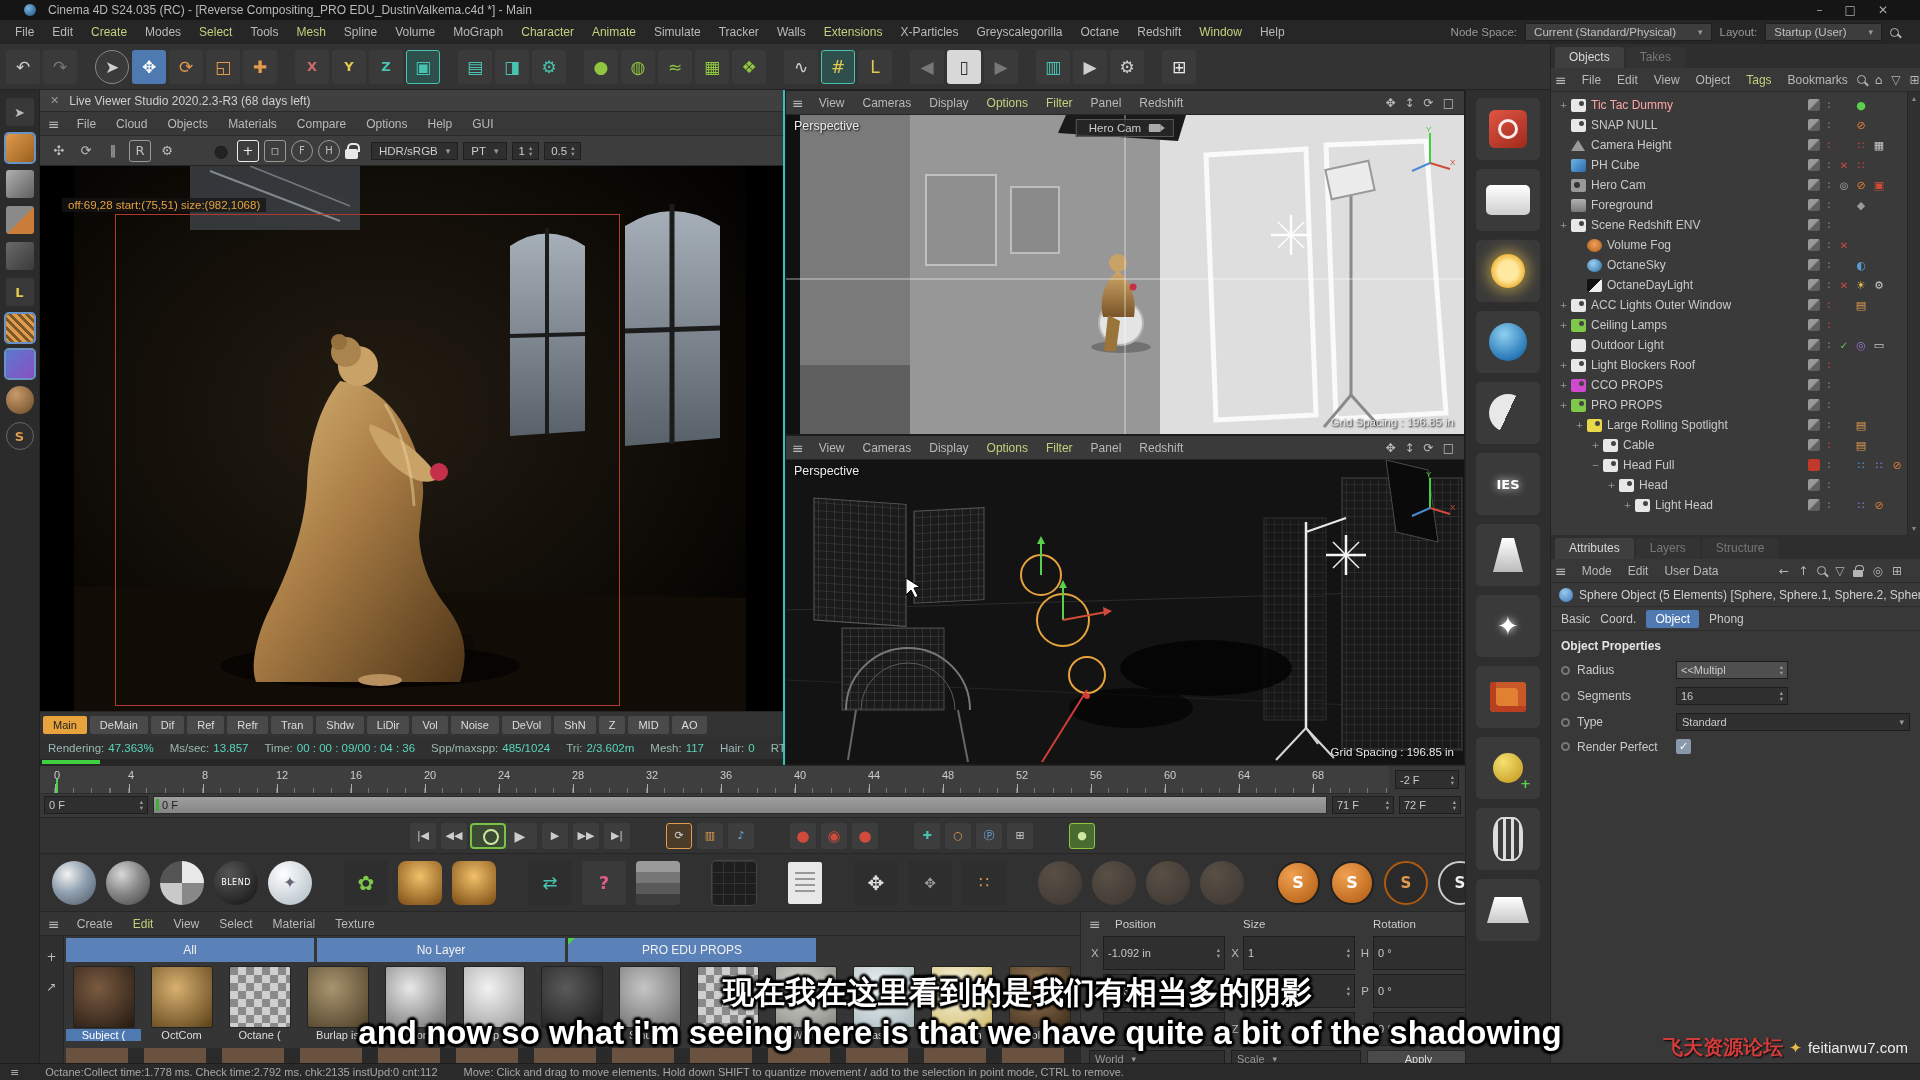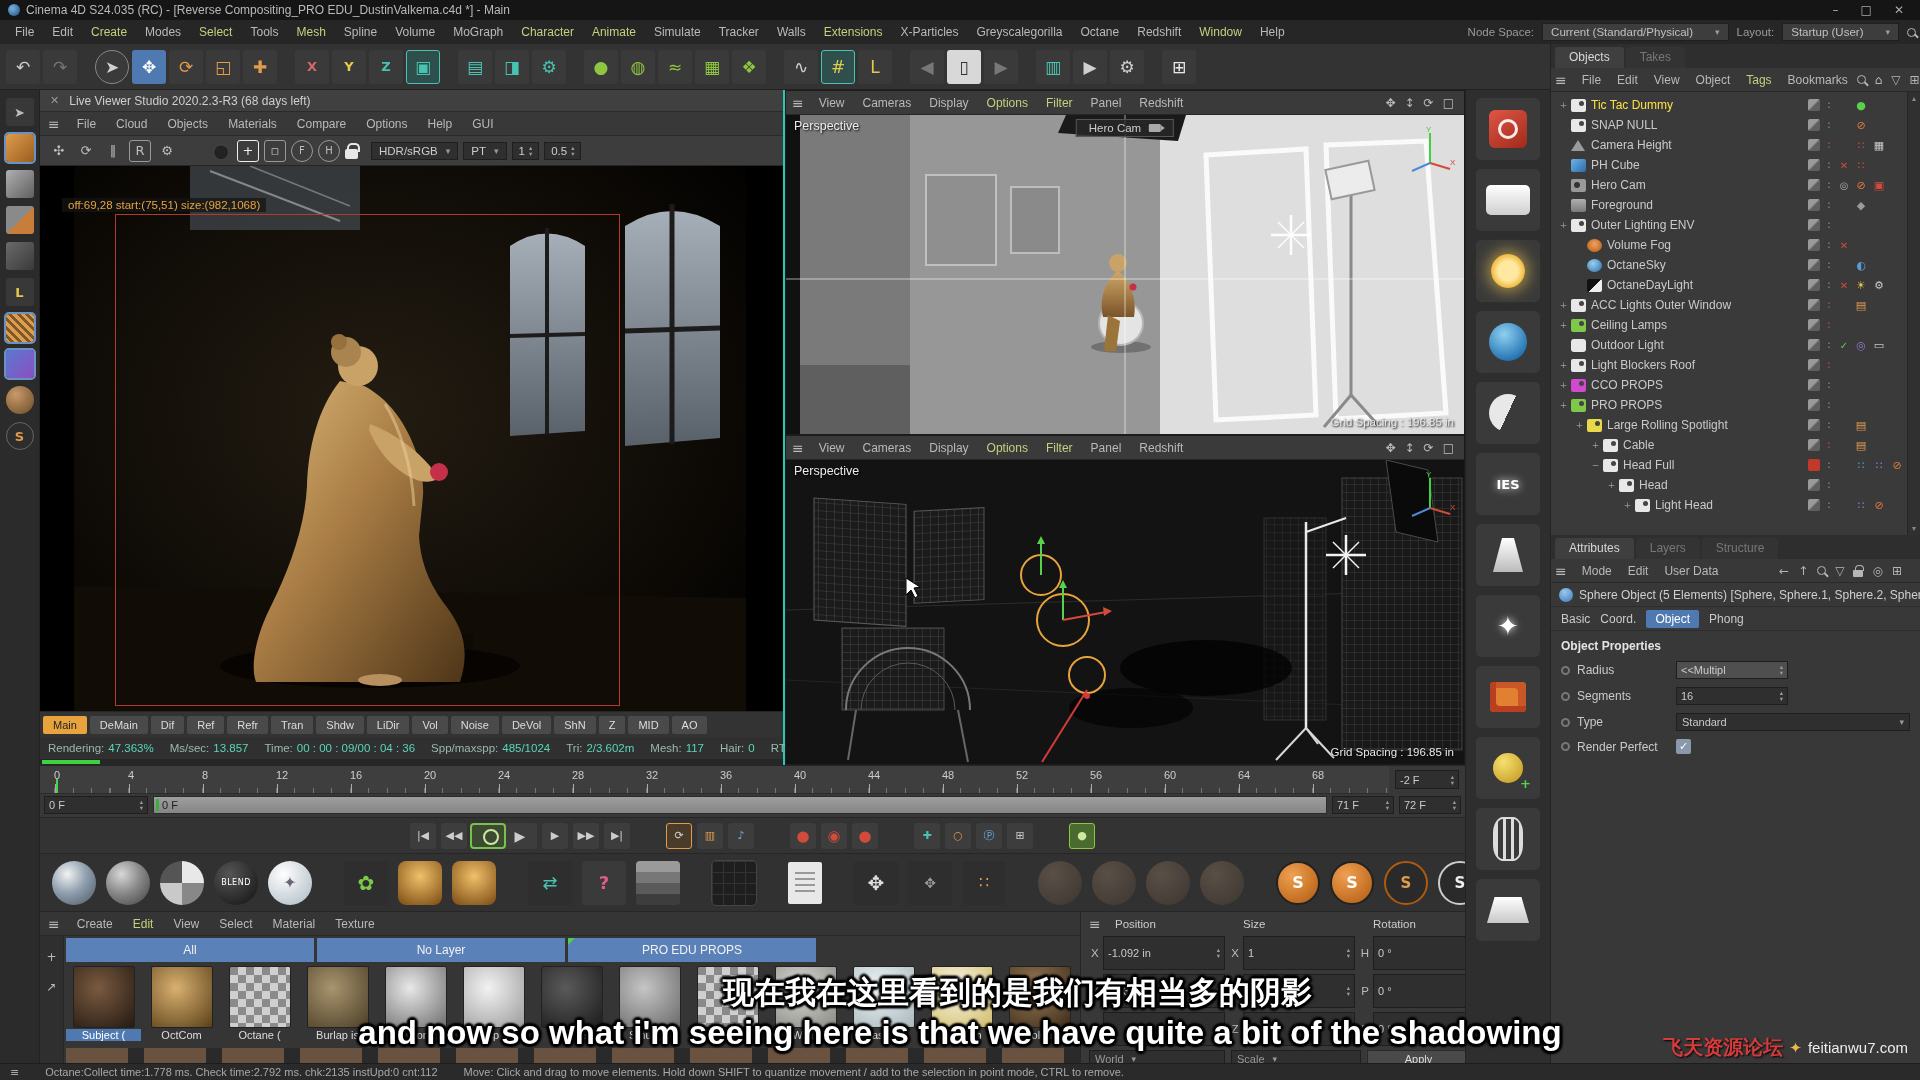--- a/index.html
+++ b/index.html
@@ -3,29 +3,29 @@
 <meta charset="utf-8">
 <style>
 *{box-sizing:border-box;margin:0;padding:0}
 html,body{background:#1a1a1a}
 #app{position:relative;width:1920px;height:1080px;background:#2e2e2e;overflow:hidden;
   font-family:"Liberation Sans","DejaVu Sans",sans-serif;color:#c8c8c8;font-size:12px}
 .abs{position:absolute}
 .g{font-family:"DejaVu Sans",sans-serif}
 
 
-.titlebar{left:0;top:0;width:1920px;height:20px;background:#151515;display:flex;align-items:center;padding:0 8px;color:#b8b8b8;font-size:12px;gap:6px}
+.titlebar{left:0;top:0;width:1920px;height:20px;background:#151515;display:flex;align-items:center;padding:0 24px;color:#b8b8b8;font-size:12px;gap:12px}
 .appdot{width:12px;height:12px;border-radius:50%;background:radial-gradient(circle at 35% 35%,#7ab3e0,#1c4e7a);flex-shrink:0}
 .wbtns{margin-left:auto;display:flex;gap:22px;color:#aaa;padding-right:8px}
 
 
 .menubar{left:0;top:20px;width:1920px;height:24px;background:#262626;display:flex;align-items:center;padding-left:6px}
 .mitem{padding:2px 9px;color:#b9b9b9;white-space:nowrap}
 .mhl{color:#c6cf7e}
-.mbright{margin-left:auto;display:flex;align-items:center;gap:8px;padding-right:4px;color:#9a9a9a;font-size:11.5px}
+.mbright{margin-left:auto;display:flex;align-items:center;gap:8px;padding-right:21px;color:#9a9a9a;font-size:11.5px}
 .msel{background:#3d3d3d;border:1px solid #1f1f1f;padding:2px 8px;color:#c0c0c0;display:flex;gap:14px;align-items:center}
 .ddl::after{content:"▾";font-size:9px;color:#999;margin-left:8px;font-family:"DejaVu Sans"}
 
 
 .toolbar{left:0;top:44px;width:1550px;height:46px;background:#333;border-bottom:1px solid #222;display:flex;align-items:center;padding-left:6px;gap:3px}
 .ti{width:34px;height:34px;display:flex;align-items:center;justify-content:center;font-size:17px;color:#cfcfcf;background:#3a3a3a;border-radius:3px;font-family:"DejaVu Sans",sans-serif;flex-shrink:0}
 .ti-dim{color:#777}.ti-orange{color:#e09b4d}.ti-teal{color:#49c3b1}.ti-green{color:#8fc63f}.ti-yellow{color:#e0c94d}.ti-light{color:#e8e8e8}
 .ti-active{background:#4f79b1;color:#fff}
 .ti-activeT{background:#2f4f4c;border:1px solid #49c3b1}
 .ti-ring{border:1px solid #888;border-radius:50%}
@@ -221,21 +221,21 @@
 .oi-tri::after{content:"";position:absolute;left:0;top:1px;border-left:7px solid transparent;border-right:7px solid transparent;border-bottom:11px solid #9a9a9a}
 .oi-cube{background:linear-gradient(135deg,#6fb3e8,#2a6ca8)}
 .oi-cam{background:#999}
 .oi-cam::after{content:"";position:absolute;left:3px;top:3px;width:6px;height:6px;border-radius:50%;background:#333}
 .oi-folder{background:linear-gradient(180deg,#b0b0b0,#7a7a7a)}
 .oi-fog{background:radial-gradient(circle at 50% 40%,#f0a060,#b05a10);border-radius:50%}
 .oi-sky{background:radial-gradient(circle at 40% 35%,#9ad0ee,#2a6ca8);border-radius:50%}
 .oi-day{background:linear-gradient(135deg,#111 50%,#eee 50%)}
 .oi-rect{background:#e8e8e8;border-radius:3px}
 .olabel{white-space:nowrap}
-.olabel-sel{color:#fde047}
+.olabel-sel{color:#fca5a5}
 .ocols{margin-left:auto;display:flex;align-items:center;gap:4px;padding-right:16px}
 .obox{width:12px;height:12px;background:linear-gradient(135deg,#9a9a9a 45%,#5f5f5f 55%);border-radius:2px;flex-shrink:0}
 .obox-red{background:#c0392b}
 .odots{width:10px;color:#8a8a8a;font-size:11px;text-align:center;font-family:"DejaVu Sans"}
 .odots::before{content:"∶"}
 .dots-red{color:#d14b3a}
 .oex{width:12px;text-align:center;font-size:10px;font-family:"DejaVu Sans"}
 .exc-red{color:#d14b3a}.exc-green{color:#5ad14c}.exc-gray{color:#aaa}
 .otag{min-width:14px;text-align:center;font-size:11px;font-family:"DejaVu Sans"}
 .tg-green{color:#5ad14c}.tg-orange{color:#e07b3a}.tg-red{color:#d14b3a}.tg-blue{color:#5a9ad6}
@@ -1322,21 +1322,21 @@
             <span class="oex"></span>
             <span class="otag tg-gray">◆</span>
             <span class="otag"></span>
             <span class="otag"></span>
           </span>
         </div>
 
         <div class="orow">
           <span class="oexp">+</span>
           <span class="oicon oi-null"></span>
-          <span class="olabel">Outer Lighting ENV</span>
+          <span class="olabel">Scene Redshift ENV</span>
           <span class="ocols">
             <span class="obox"></span>
             <span class="odots"></span>
             <span class="oex"></span>
             <span class="otag"></span>
             <span class="otag"></span>
             <span class="otag"></span>
           </span>
         </div>
 

